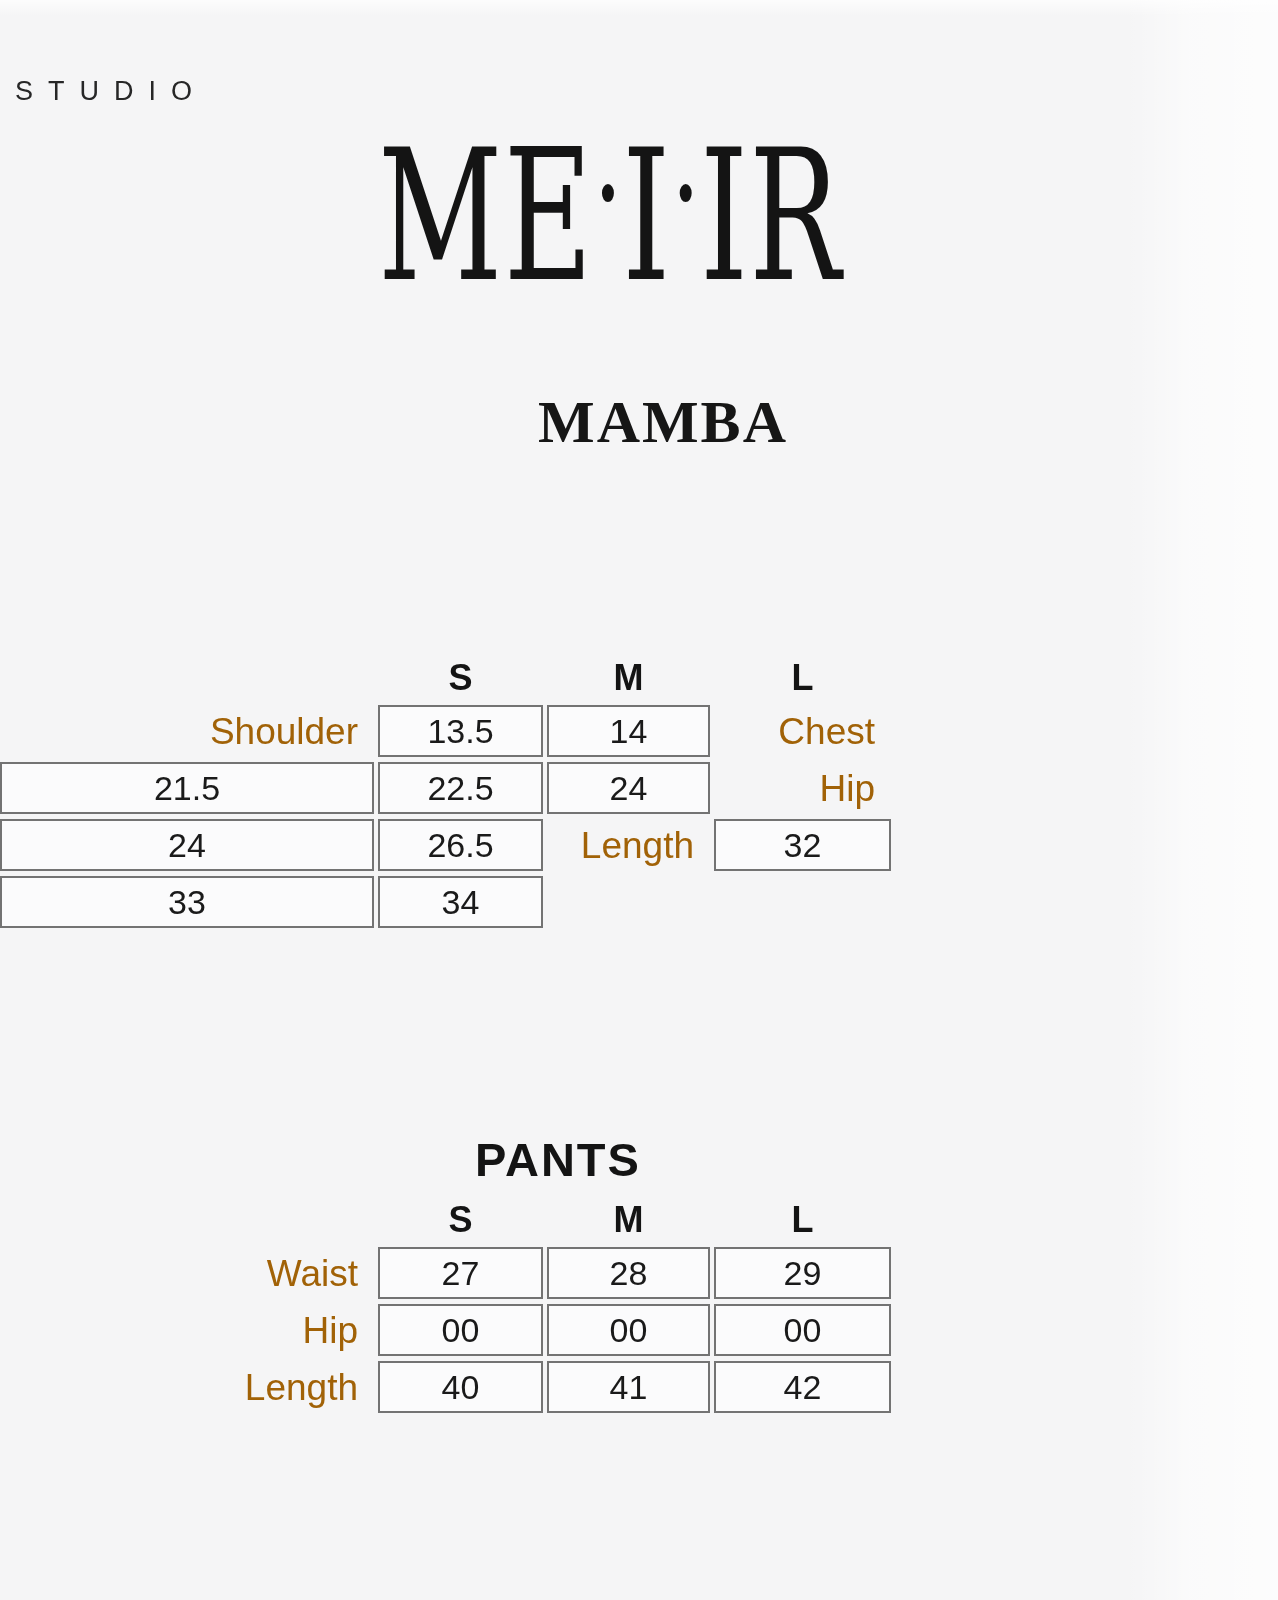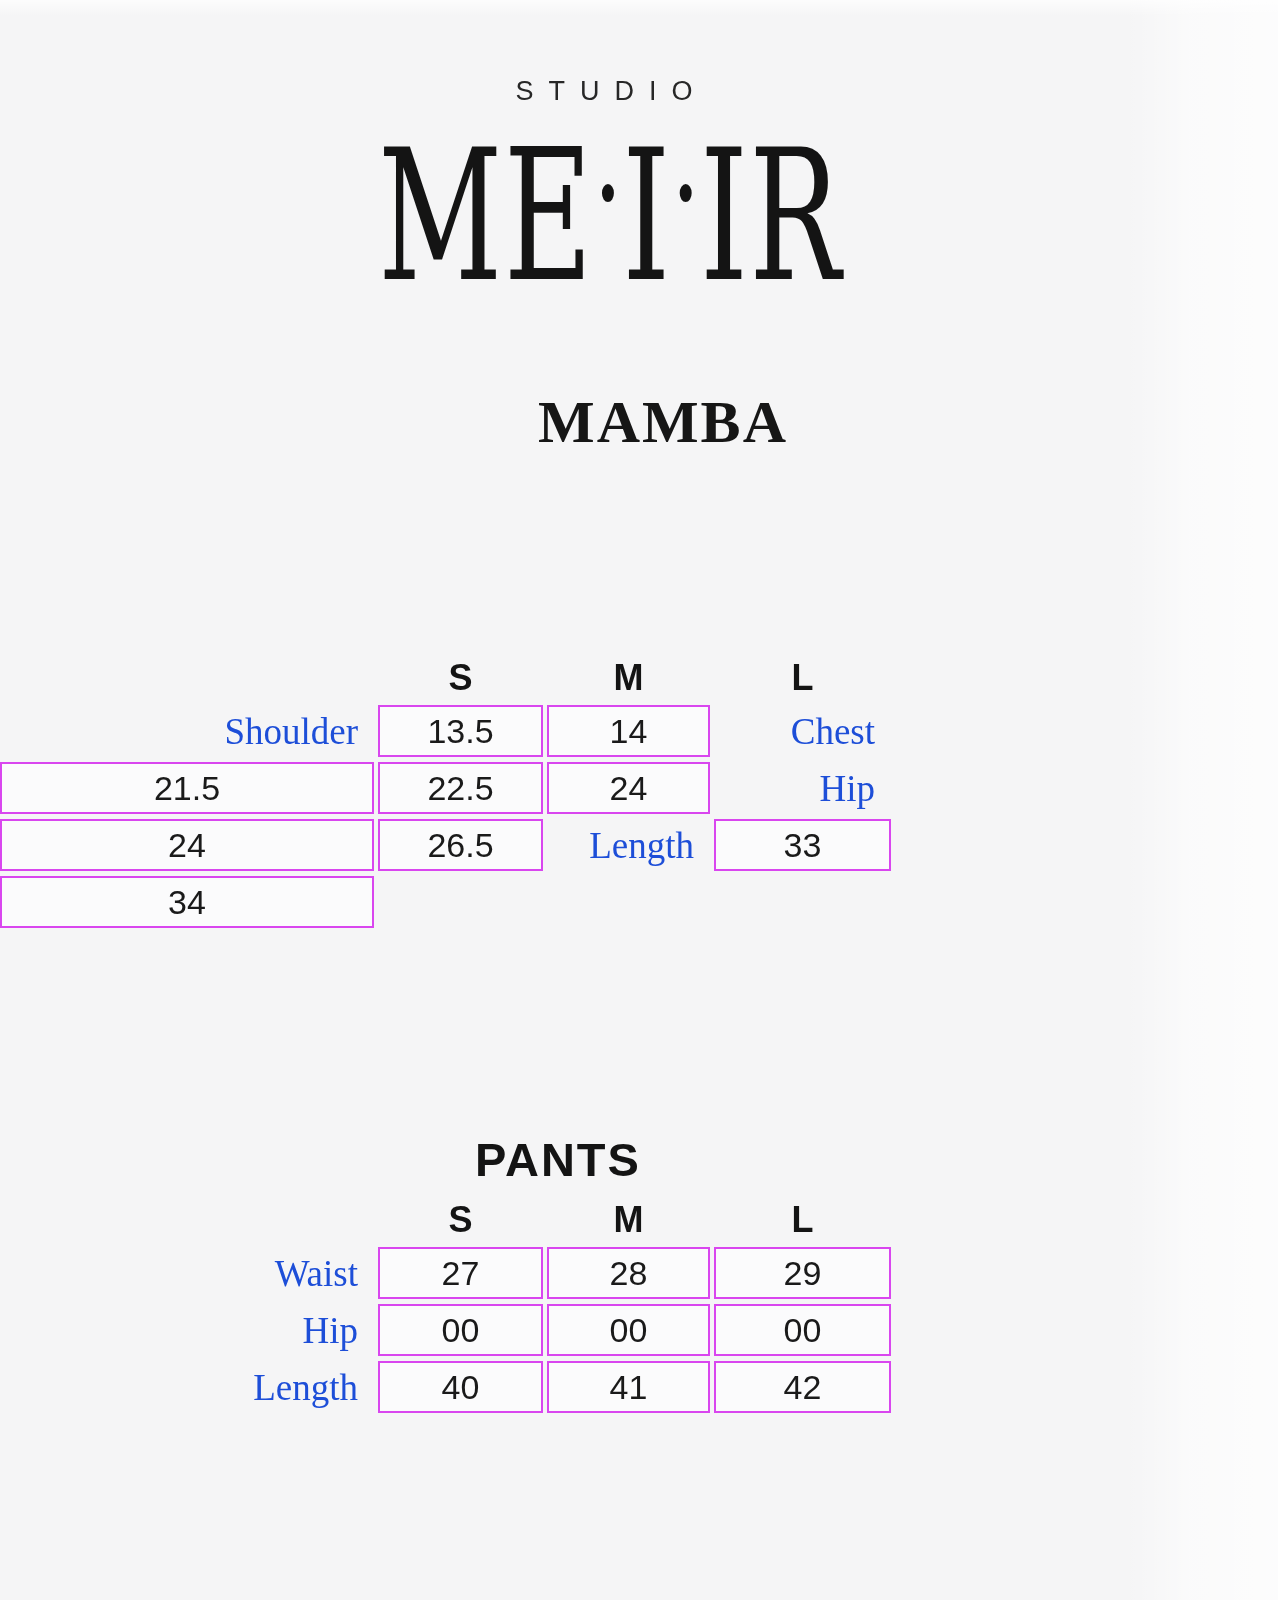--- a/index.html
+++ b/index.html
@@ -7,21 +7,21 @@
     width:1278px;height:1600px;position:relative;overflow:hidden;
     font-family:"Liberation Sans", sans-serif;color:#1a1a1a;
     background:
       linear-gradient(180deg, rgba(255,255,255,.75) 0px, rgba(255,255,255,0) 16px),
       linear-gradient(90deg, rgba(255,255,255,0) 0%, rgba(255,255,255,0) 88%, rgba(255,255,255,.55) 93%, rgba(255,255,255,.75) 100%),
       #f5f5f6;
   }
   .page{position:absolute;inset:0;}
 
   .studio{
-    position:absolute;top:78px;left:0;width:1208px;text-align:center;
+    position:absolute;top:78px;left:0;width:1208px;
     font-size:27px;letter-spacing:15px;text-indent:15px;color:#272727;line-height:1;
   }
   .wordmark{
     position:absolute;top:125px;left:0;width:1220px;text-align:center;
     font-family:"DejaVu Serif", serif;font-size:152px;line-height:1;color:#141414;
     transform:scale(.8,1.2);transform-origin:50% 0;white-space:nowrap;letter-spacing:.01em;
   }
   .wordmark .logo-dot{
     font-size:.34em;vertical-align:1em;margin:0 .05em;letter-spacing:0;
   }
@@ -42,26 +42,26 @@
   }
   .chart-top{top:644px;grid-template-rows:56px 52px 52px 52px 52px;}
   .chart-pants{top:1186px;grid-template-rows:56px 52px 52px 52px;}
 
   .col-head{
     display:flex;align-items:flex-end;justify-content:center;
     font-weight:700;font-size:36px;line-height:1;padding-bottom:4px;color:#141414;
   }
   .row-label{
     display:flex;align-items:center;justify-content:flex-end;
-    font-size:37px;line-height:1;padding-right:16px;color:#1d4ed8;font-family:Liberation Serif, serif;
+    font-size:37px;line-height:1;padding-right:16px;color:#a16207;
   }
   .cell{
     display:flex;align-items:center;justify-content:center;
     font-size:34px;line-height:1;
-    border:2px solid #d946ef;background:#fbfbfc;color:#1a1a1a;
+    border:2px solid #737373;background:#fbfbfc;color:#1a1a1a;
   }
 </style>
 </head>
 <body>
 
 <div class="page">
 
   <div class="studio">STUDIO</div>
 
   <div class="wordmark"><span>ME</span><span class="logo-dot">•</span><span>I</span><span class="logo-dot">•</span><span>IR</span></div>
@@ -81,20 +81,21 @@
     <div class="row-label">Chest</div>
     <div class="cell">21.5</div>
     <div class="cell">22.5</div>
     <div class="cell">24</div>
 
     <div class="row-label">Hip</div>
     <div class="cell">24</div>
     <div class="cell">26.5</div>
 
     <div class="row-label">Length</div>
+    <div class="cell">32</div>
     <div class="cell">33</div>
     <div class="cell">34</div>
   </div>
 
   <div class="pants-title">PANTS</div>
 
   <div class="chart chart-pants">
     <div class="col-head"></div>
     <div class="col-head">S</div>
     <div class="col-head">M</div>

